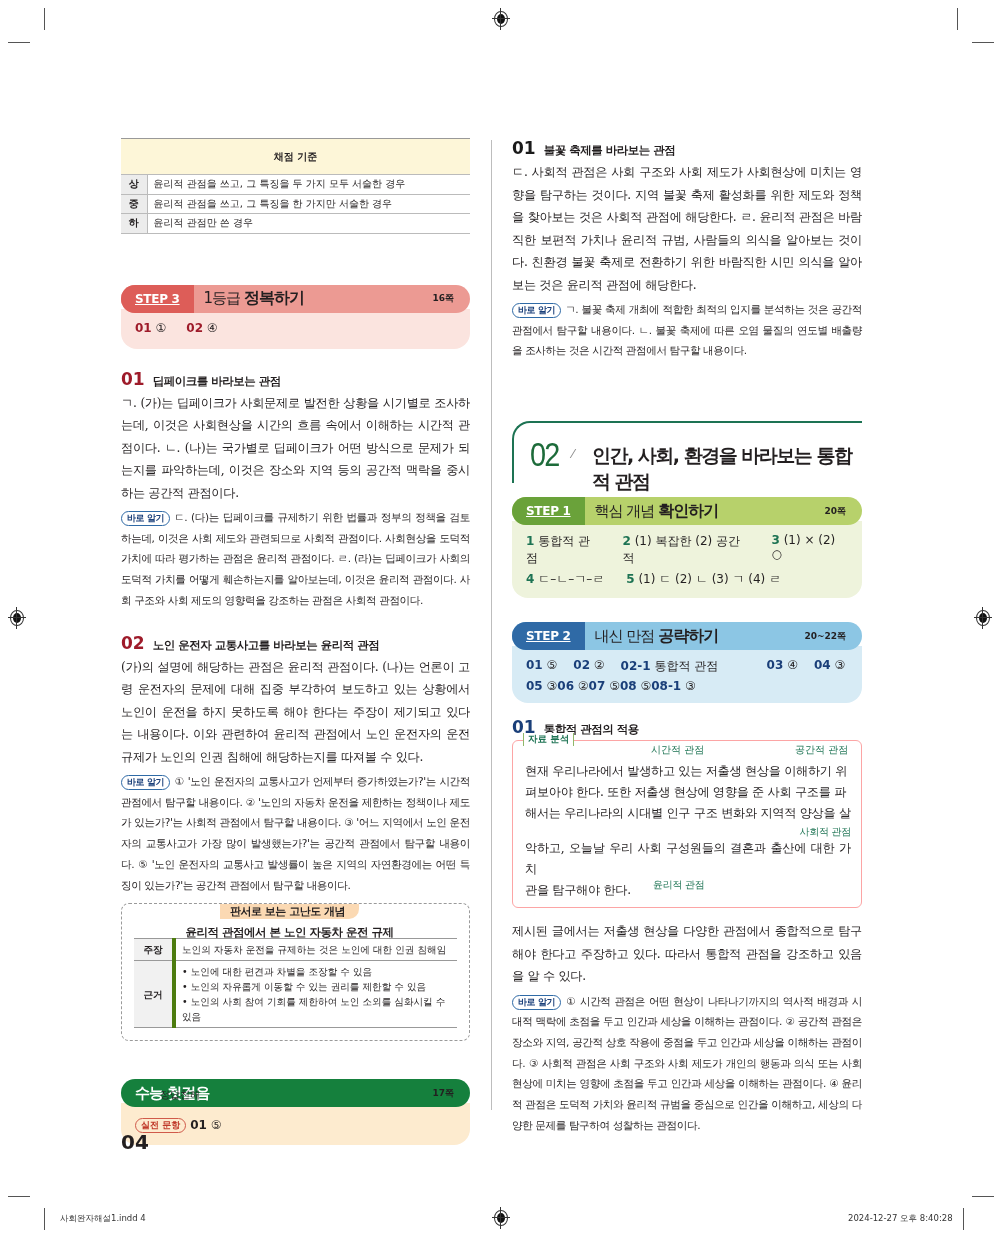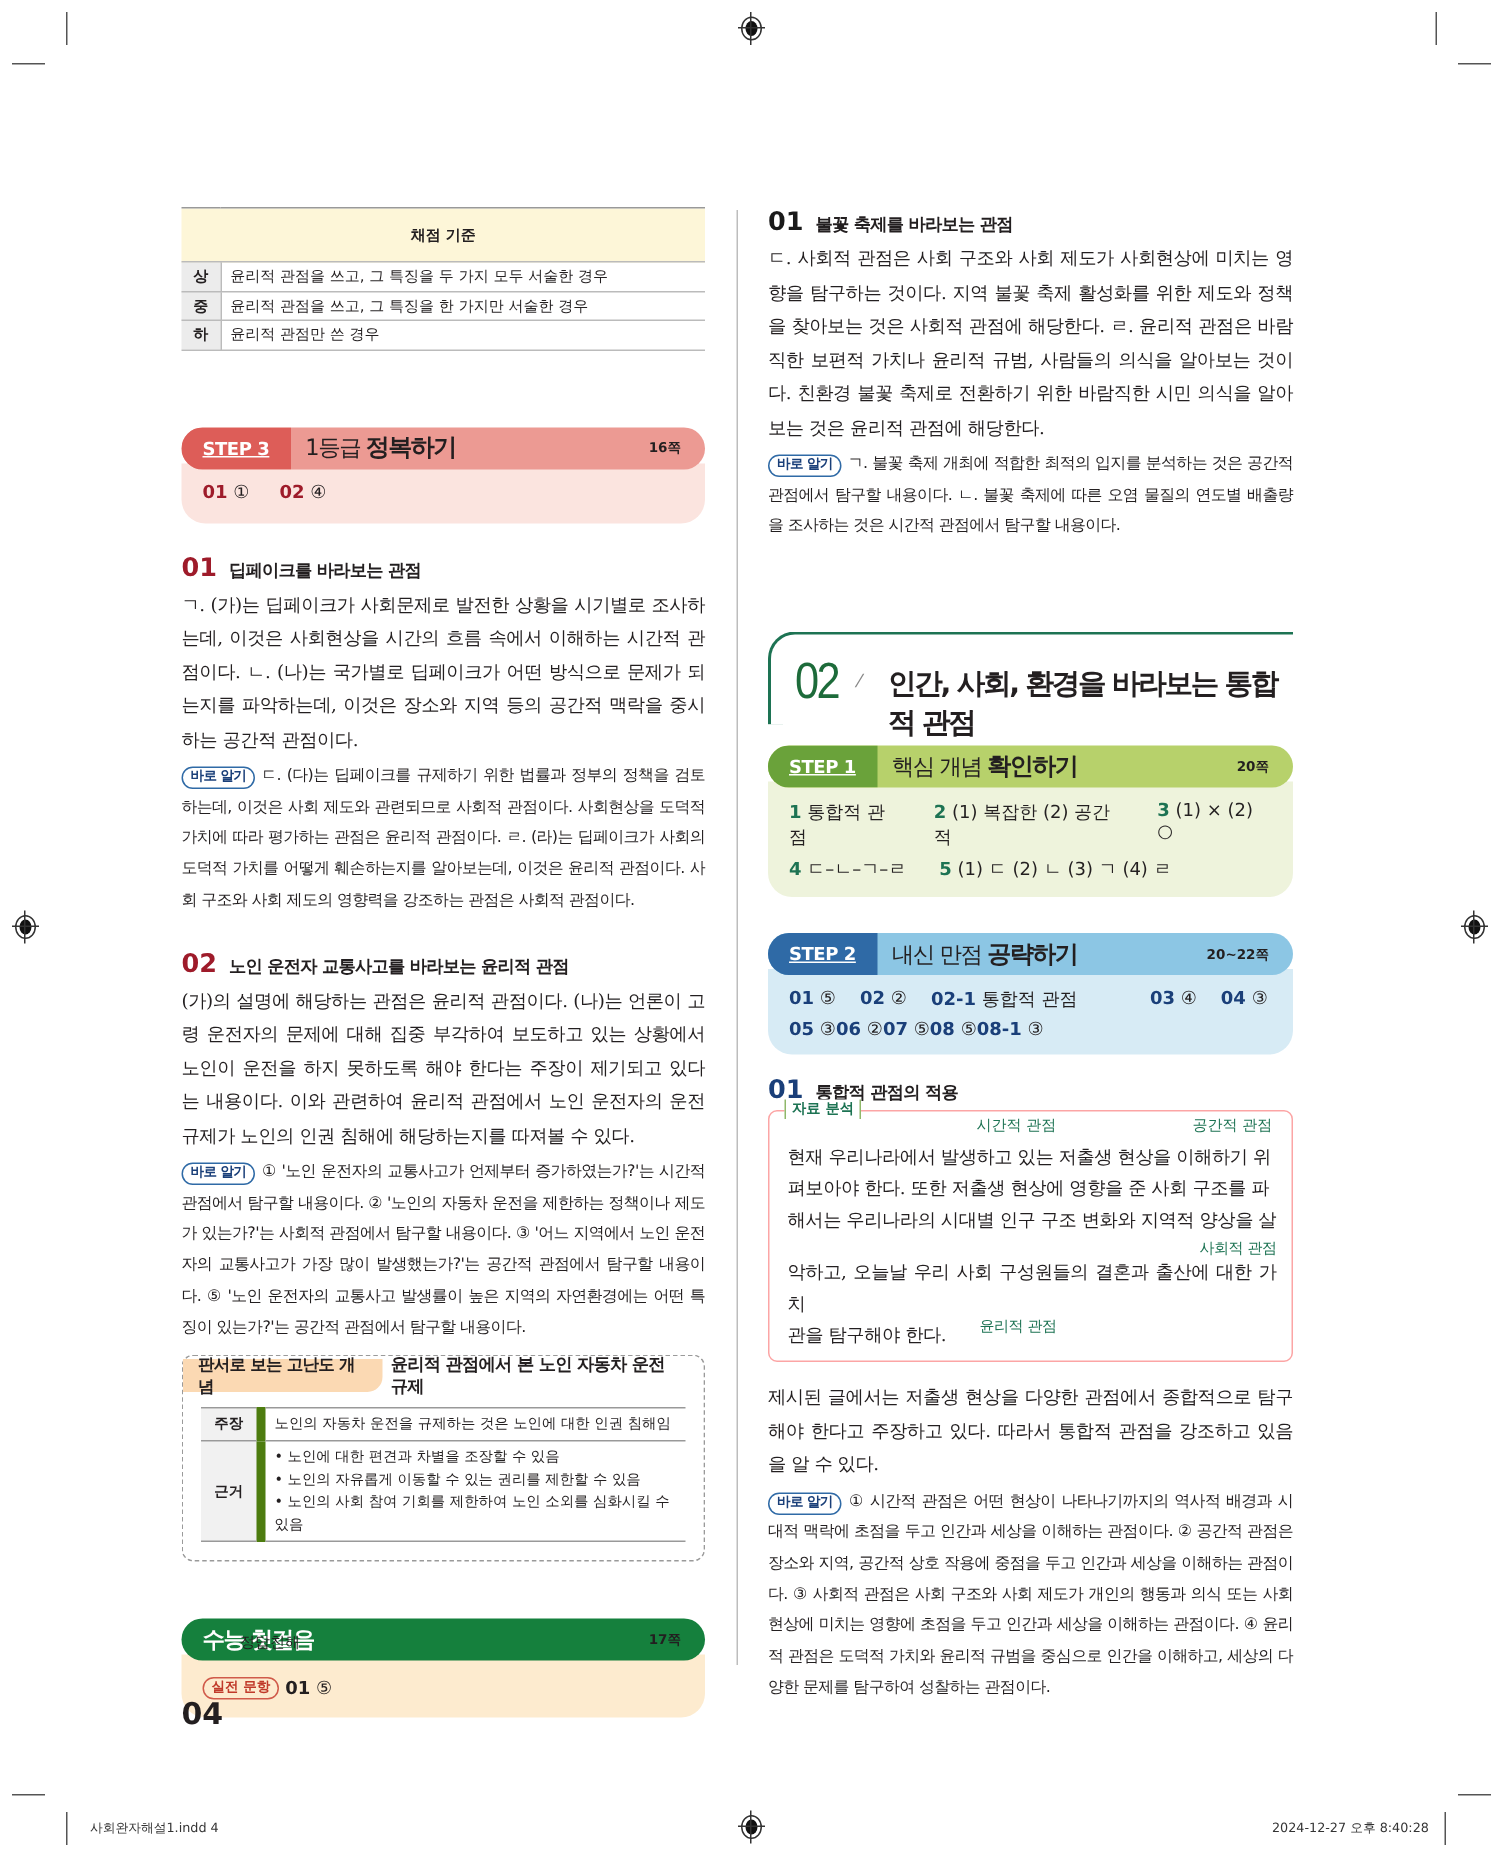--- a/index.html
+++ b/index.html
@@ -60,28 +60,28 @@
   .sec-num { font-size: 17px; font-weight: bold; color: #9e1b2a; }
   .sec-num.dark { color: #1a1a1a; }
   .sec-num.blue { color: #1a3f79; }
   .sec-title { font-size: 11.5px; font-weight: bold; letter-spacing: -0.5px; }
   .body-text { font-family: "DejaVu Serif", "Liberation Serif", serif; font-size: 12.2px; line-height: 22.5px; text-align: justify; letter-spacing: -0.3px; }
   .note { font-size: 10.6px; line-height: 20.7px; text-align: justify; letter-spacing: -0.4px; margin-top: 3px; }
   .pill { display: inline-block; border: 1px solid #2f6aa6; color: #1a3f79; border-radius: 9px; font-size: 9px; font-weight: bold; padding: 0 5px; line-height: 13px; margin-right: 4px; }
 
   
   .concept { margin-top: 8px; border: 1px dashed #9a9a9a; border-radius: 8px; padding: 0 12px 12px 12px; position: relative; }
-  .concept-head { display: flex; align-items: center; gap: 6px; height: 26px; margin-left: -12px; }
+  .concept-head { display: flex; align-items: center; gap: 6px; height: 26px; margin-left: -12px; flex-direction: column; }
   .concept-tag { background: #fbd9b3; height: 22px; padding: 0 14px 0 10px; display: flex; align-items: center; font-size: 11px; font-weight: bold; border-radius: 0 0 10px 0; letter-spacing: -0.5px; }
   .concept-title { font-size: 11.5px; font-weight: bold; letter-spacing: -0.5px; }
   .ctable { width: 100%; border-collapse: collapse; font-size: 9.6px; margin-top: 8px; }
   .ctable tr { border-top: 1px solid #999; }
   .ctable tr:last-child { border-bottom: 1px solid #999; }
   .ctable td { padding: 3px 6px; line-height: 15px; vertical-align: middle; }
-  .ctable td.h { width: 40px; text-align: center; font-weight: bold; background: #f1f1f1; border-right: 6px solid #4d7c0f; }
+  .ctable td.h { width: 40px; text-align: center; font-weight: bold; background: #f1f1f1; border-right: 4px solid #4d7c0f; }
 
   
   .chapter { position: relative; height: 72px; margin-top: 0; }
   .chapter .frame { position: absolute; left: 0; top: 0; width: 350px; height: 62px; border-top: 2px solid #1d7353; border-left: 2px solid #1d7353; border-top-left-radius: 18px; }
   .chapter .cnum { position: absolute; left: 18px; top: 14px; font-size: 34px; color: #1d6b3a; font-family: "Liberation Sans", sans-serif; letter-spacing: -2px; transform: scaleX(0.85); transform-origin: left; }
   .chapter .slash { position: absolute; left: 60px; top: 26px; color: #888; font-size: 12px; }
   .chapter .ctitle { position: absolute; left: 80px; top: 22px; font-size: 19px; font-weight: bold; letter-spacing: -1.5px; }
 
   
   .analysis { position: relative; margin-top: 2px; border: 1px solid #fca5a5; border-radius: 6px; padding: 8px 10px 6px 12px; }

